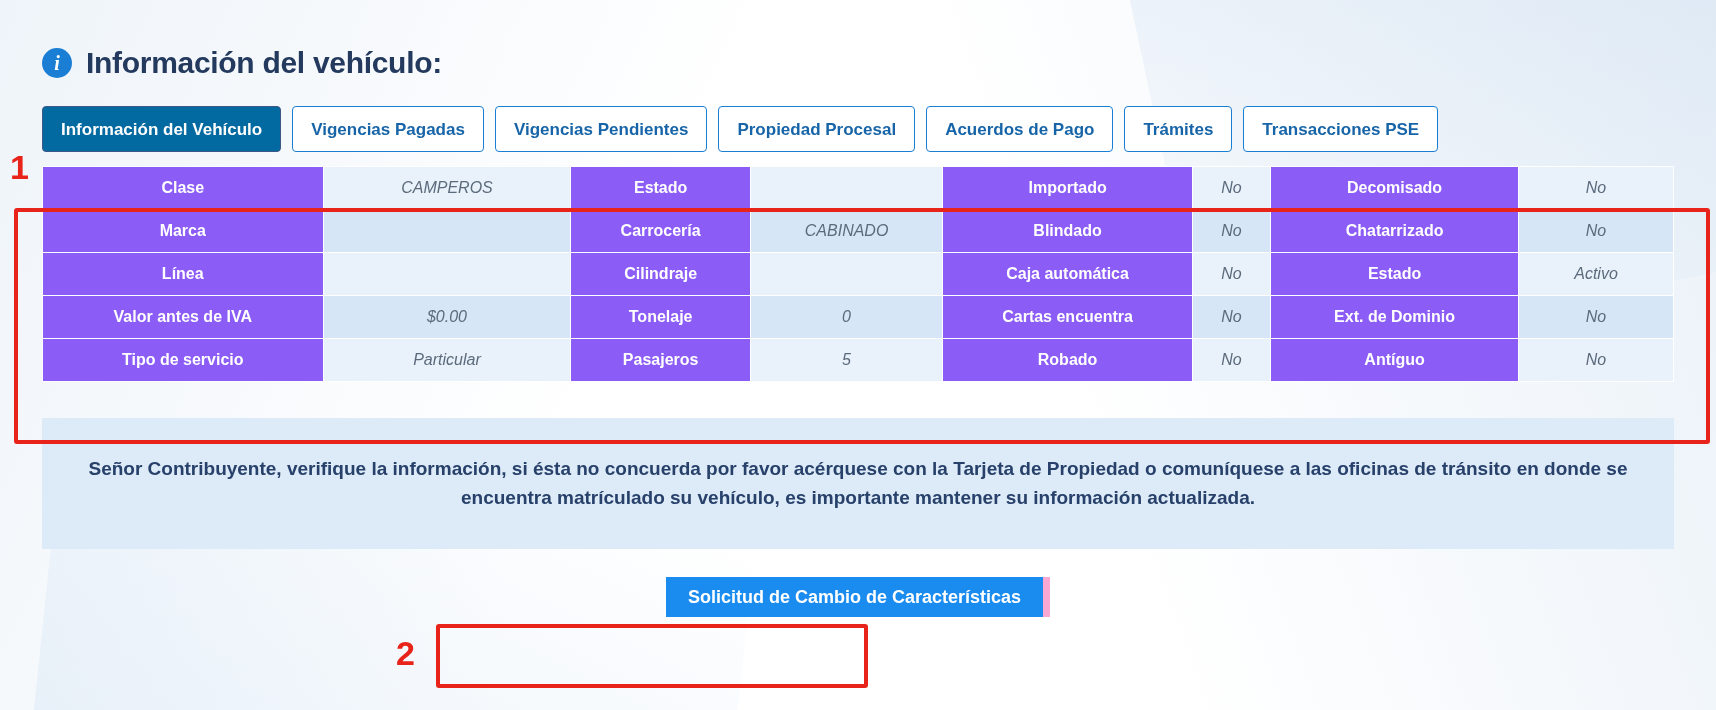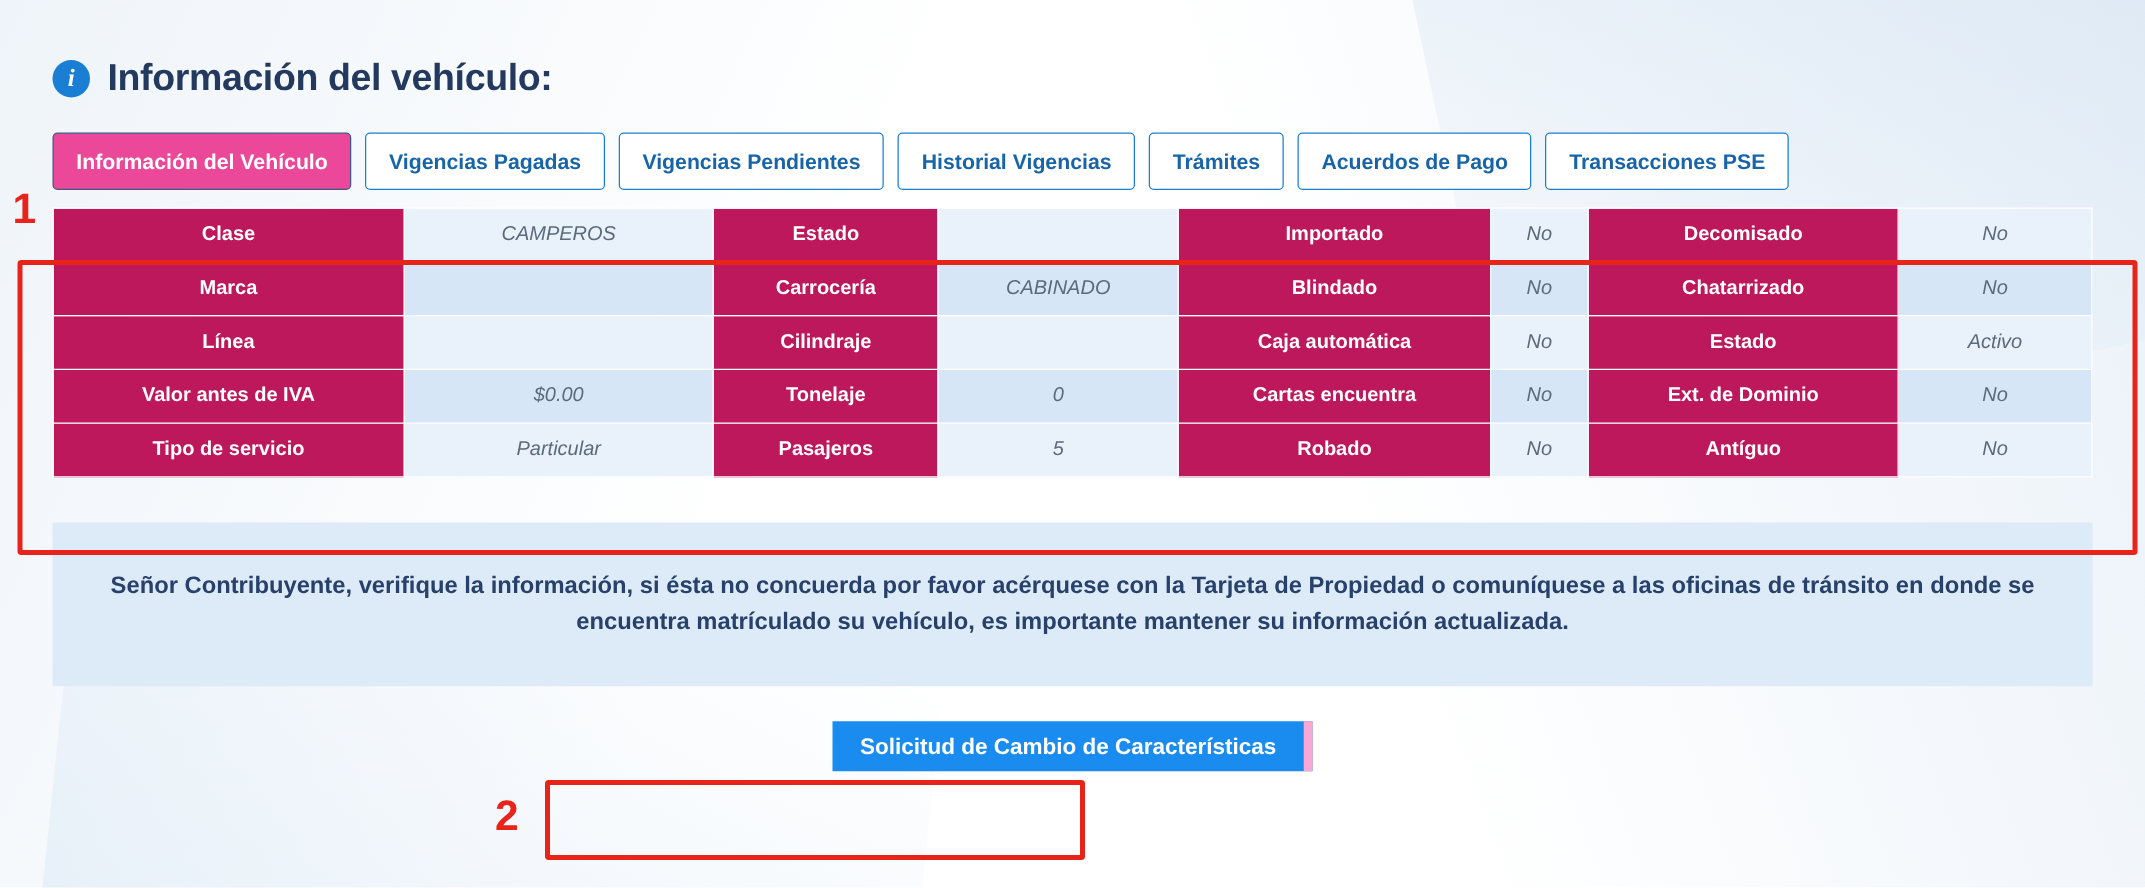--- a/index.html
+++ b/index.html
@@ -95,21 +95,21 @@
     background: #ffffff;
     font-weight: bold;
     white-space: nowrap;
     line-height: 1;
     box-sizing: border-box;
     height: 46px;
     display: flex;
     align-items: center;
   }
   .tab.active {
-    background: #ec4899;
+    background: #0369a1;
     color: #ffffff;
     border-color: #3d5786;
   }
 
   
   .annot-num {
     position: absolute;
     color: #e8231a;
     font-weight: bold;
     font-size: 34px;
@@ -134,21 +134,21 @@
     table-layout: fixed;
   }
   table.veh td {
     height: 43px;
     font-size: 16px;
     padding: 0 10px;
     box-sizing: border-box;
     border: 1px solid #ffffff;
   }
   td.lbl {
-    background: #be185d;
+    background: #8b5cf6;
     color: #ffffff;
     font-weight: bold;
     text-align: center;
   }
   td.val {
     background: #e9f1fa;
     color: #5b6b7c;
     text-align: center;
     font-style: italic;
   }
@@ -219,27 +219,27 @@
     <div class="tab active">
       <span>Información del Vehículo</span>
     </div>
     <div class="tab">
       <span>Vigencias Pagadas</span>
     </div>
     <div class="tab">
       <span>Vigencias Pendientes</span>
     </div>
     <div class="tab">
-      <span>Historial Vigencias</span>
+      <span>Propiedad Procesal</span>
+    </div>
+    <div class="tab">
+      <span>Acuerdos de Pago</span>
     </div>
     <div class="tab">
       <span>Trámites</span>
-    </div>
-    <div class="tab">
-      <span>Acuerdos de Pago</span>
     </div>
     <div class="tab">
       <span>Transacciones PSE</span>
     </div>
   </div>
 
   <div class="table-wrap">
     <table class="veh">
       <colgroup>
         <col class="c1">

